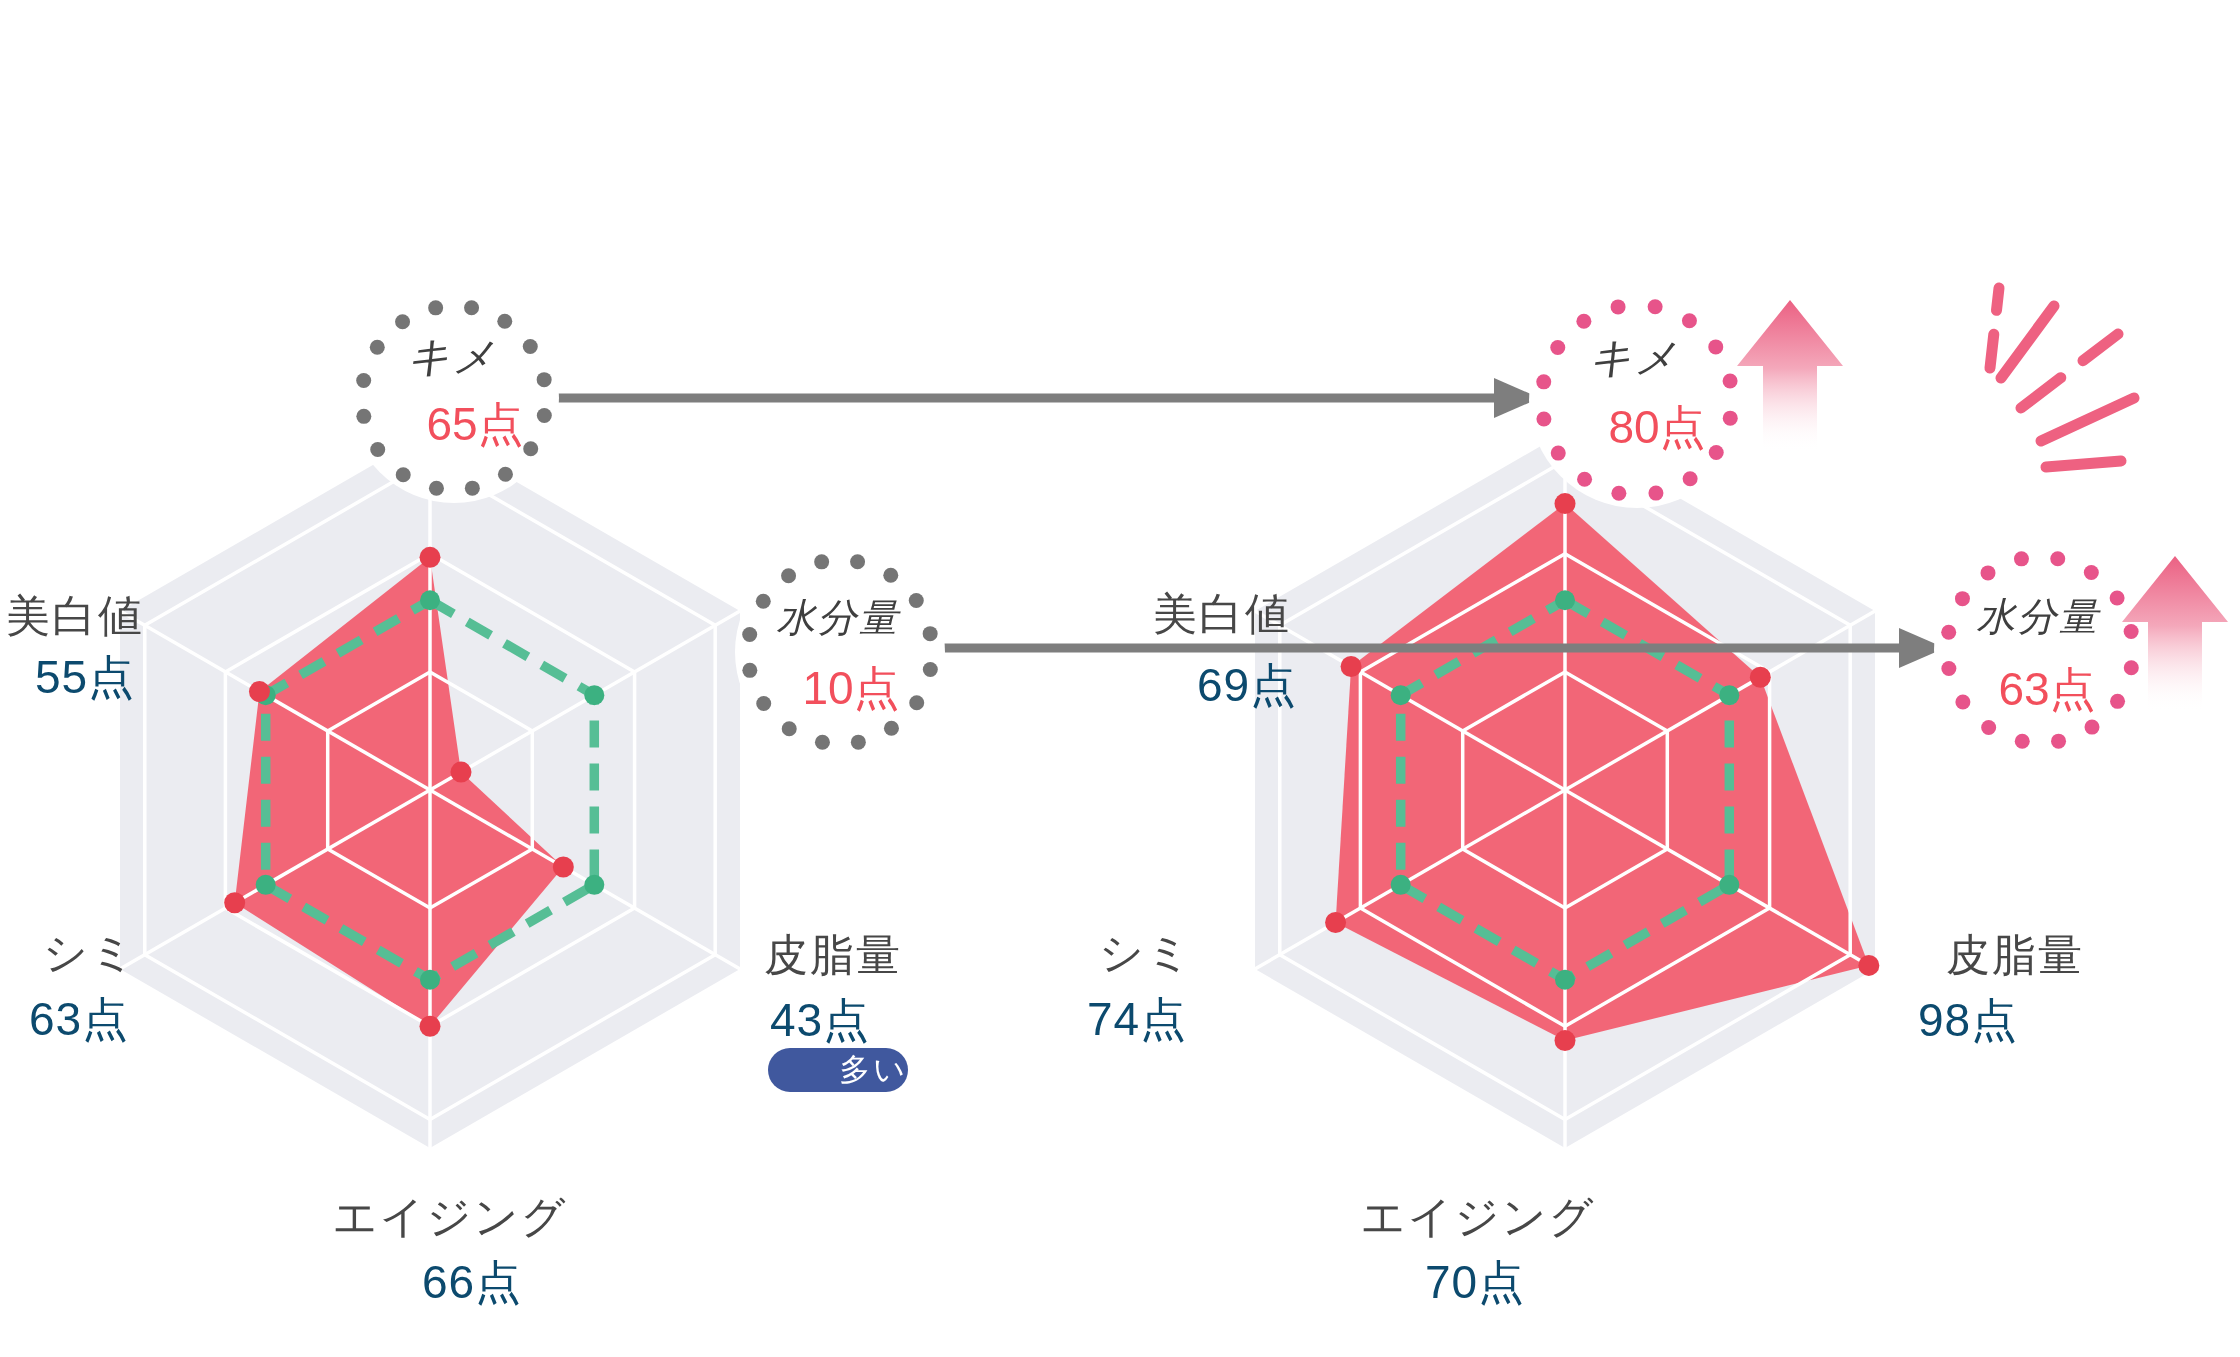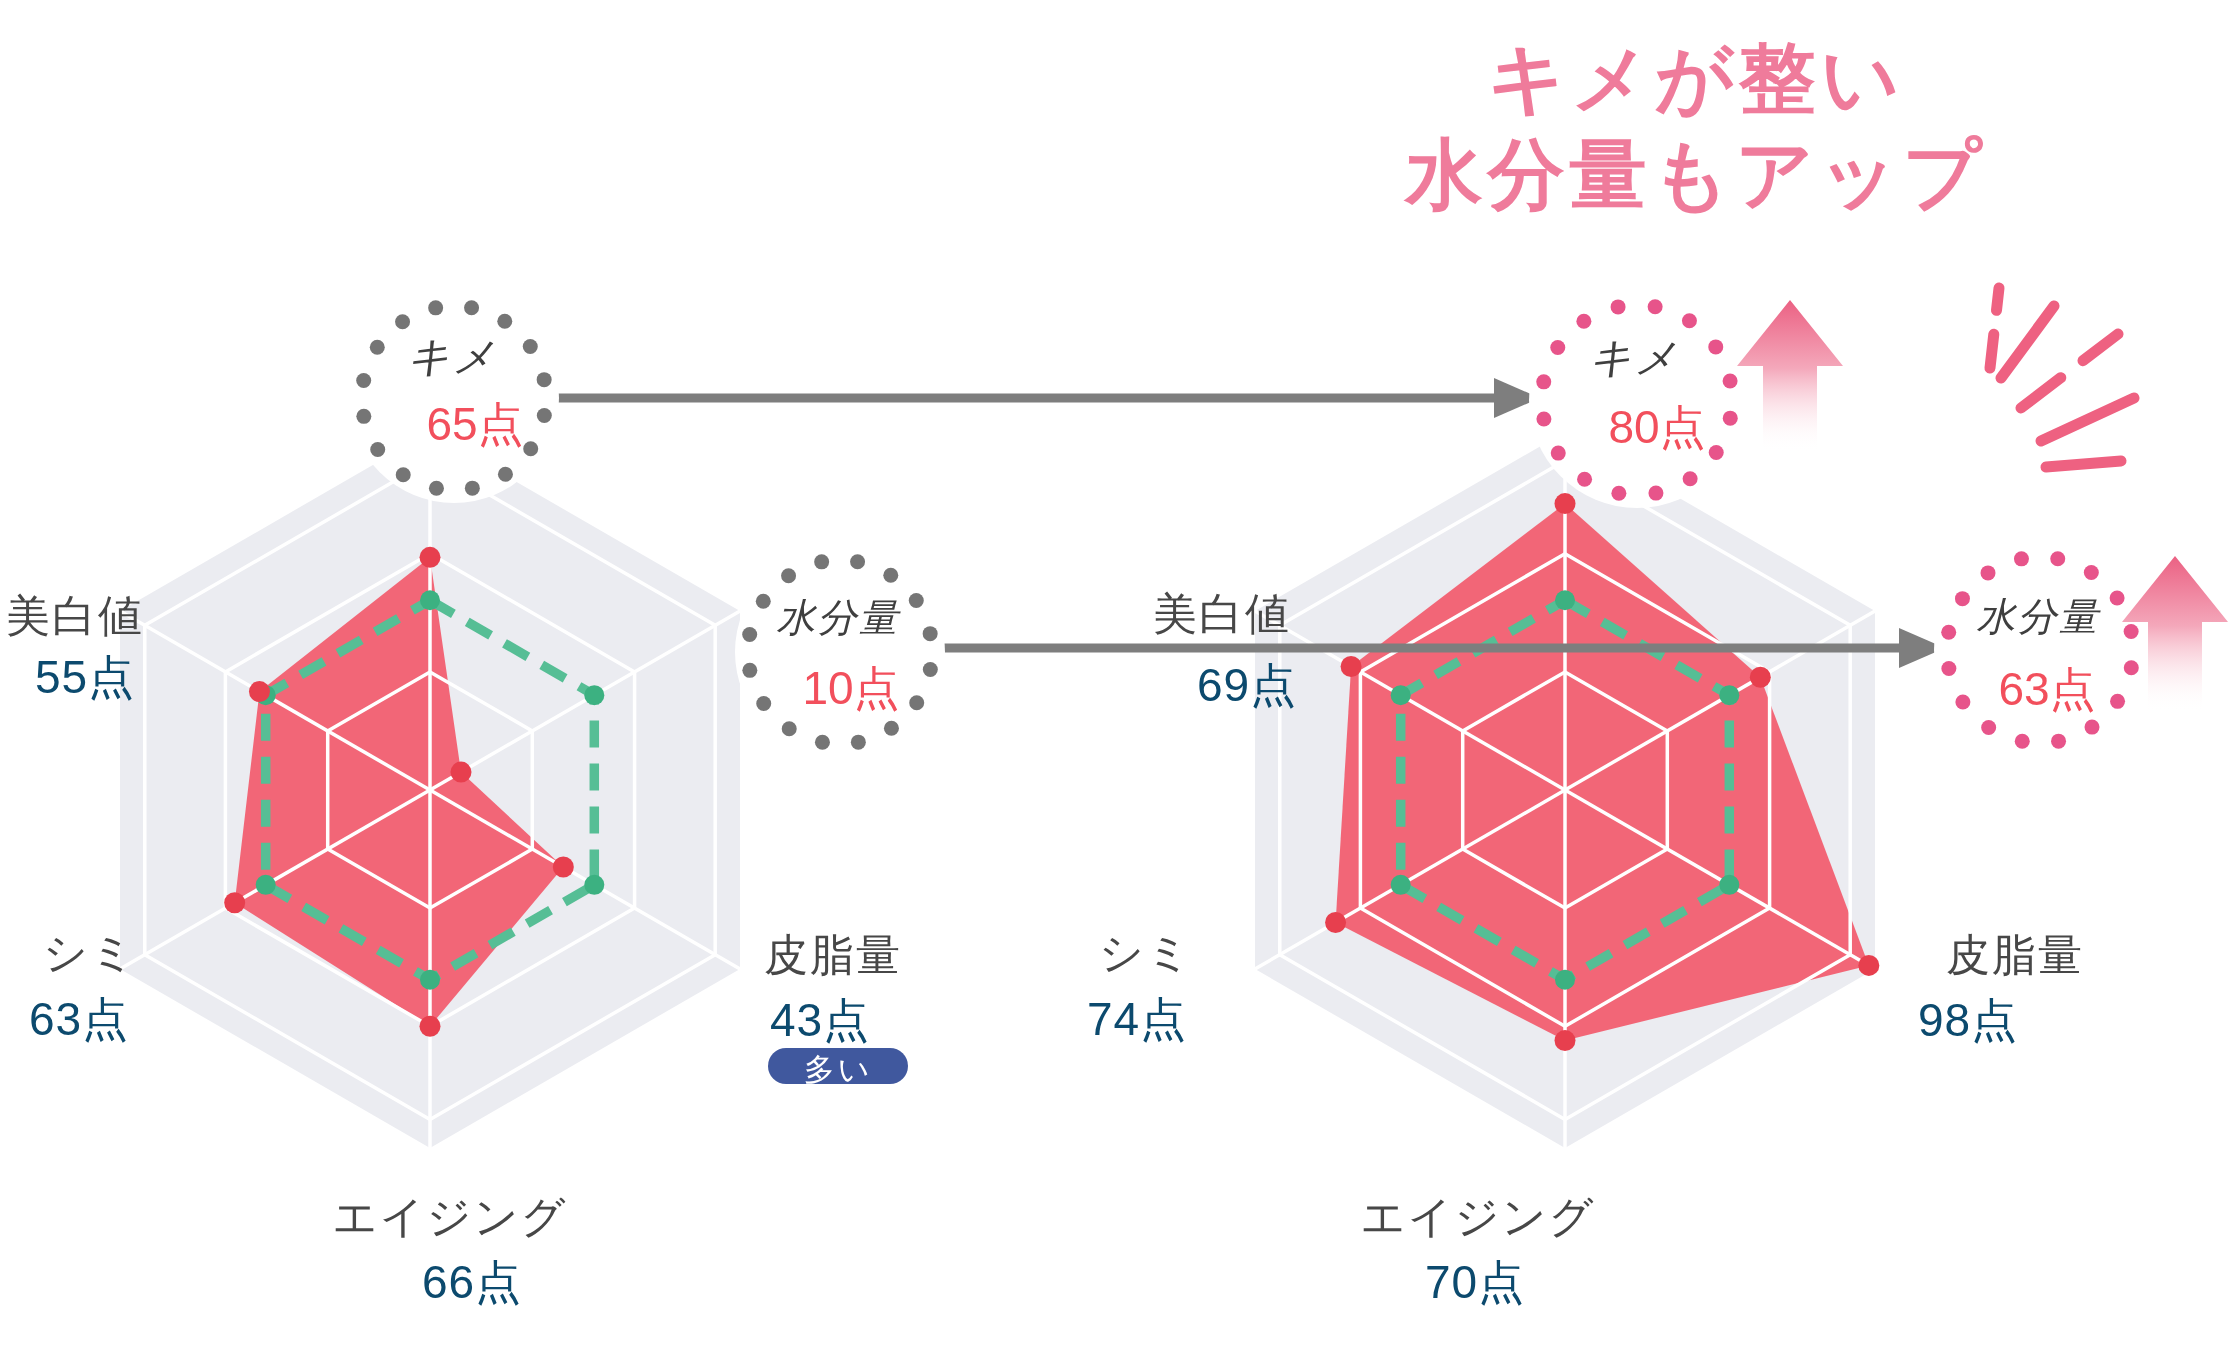--- a/index.html
+++ b/index.html
@@ -7,22 +7,22 @@
          font-family:"Liberation Sans","DejaVu Sans",sans-serif;}
   #scene{position:absolute;left:0;top:0;}
   .abs{position:absolute;transform:translate(-50%,-50%);white-space:nowrap;}
   .jlabel{font-size:44px;color:#474747;letter-spacing:2px;}
   .jscore{font-size:46px;color:#0c4a6e;letter-spacing:1px;}
   .clabel{font-size:42px;color:#3f3f3f;letter-spacing:2px;font-style:italic;}
   .clabel-sm{font-size:39px;}
   .cscore{font-size:46px;color:#f24f5c;margin-left:16px;}
   #title{position:absolute;left:1360px;top:30px;width:672px;text-align:center;
          color:#ef7b9b;font-size:77px;font-weight:800;line-height:96px;letter-spacing:5px;}
-  #badge{position:absolute;left:768px;top:1048px;width:140px;height:36px;border-radius:22px;
-         background:#40589e;color:#ffffff;font-size:31px;line-height:44px;text-align:center;letter-spacing:3px;}
+  #badge{position:absolute;left:768px;top:1048px;width:140px;height:44px;border-radius:22px;
+         background:#40589e;color:#ffffff;font-size:31px;line-height:44px;text-align:right;letter-spacing:3px;}
 </style>
 </head>
 <body>
 
 <div id="stage">
 
   <svg id="scene" width="2240" height="1357" viewBox="0 0 2240 1357">
       <defs>
         <linearGradient id="fadePink" x1="0" y1="0" x2="0" y2="1">
           <stop offset="0" stop-color="#eb6183" stop-opacity="1"></stop>
@@ -176,24 +176,20 @@
              L 2148 622 L 2122 622 Z" fill="url(#fadePink)"></path>
       <g stroke="#ee6181" stroke-width="11" stroke-linecap="round" fill="none">
         <line x1="1990" y1="368" x2="1999" y2="288" stroke-dasharray="34 24"></line>
         <line x1="2001" y1="378" x2="2054" y2="306"></line>
         <line x1="2021" y1="408" x2="2118" y2="334" stroke-dasharray="50 28"></line>
         <line x1="2041" y1="441" x2="2134" y2="398"></line>
         <line x1="2046" y1="467" x2="2121" y2="461"></line>
       </g>
     </svg>
 
-  <div id="title">
-    <div>キメが整い</div>
-    <div>水分量もアップ</div>
-  </div>
 
   <div class="abs clabel" style="left:452px;top:357px;">キメ</div>
   <div class="abs cscore" style="left:459px;top:425px;">65点</div>
   <div class="abs clabel clabel-sm" style="left:838px;top:618px;">水分量</div>
   <div class="abs cscore" style="left:835px;top:689px;">10点</div>
 
   <div class="abs clabel" style="left:1634px;top:358px;">キメ</div>
   <div class="abs cscore" style="left:1641px;top:428px;">80点</div>
   <div class="abs clabel clabel-sm" style="left:2038px;top:617px;">水分量</div>
   <div class="abs cscore" style="left:2031px;top:690px;">63点</div>

